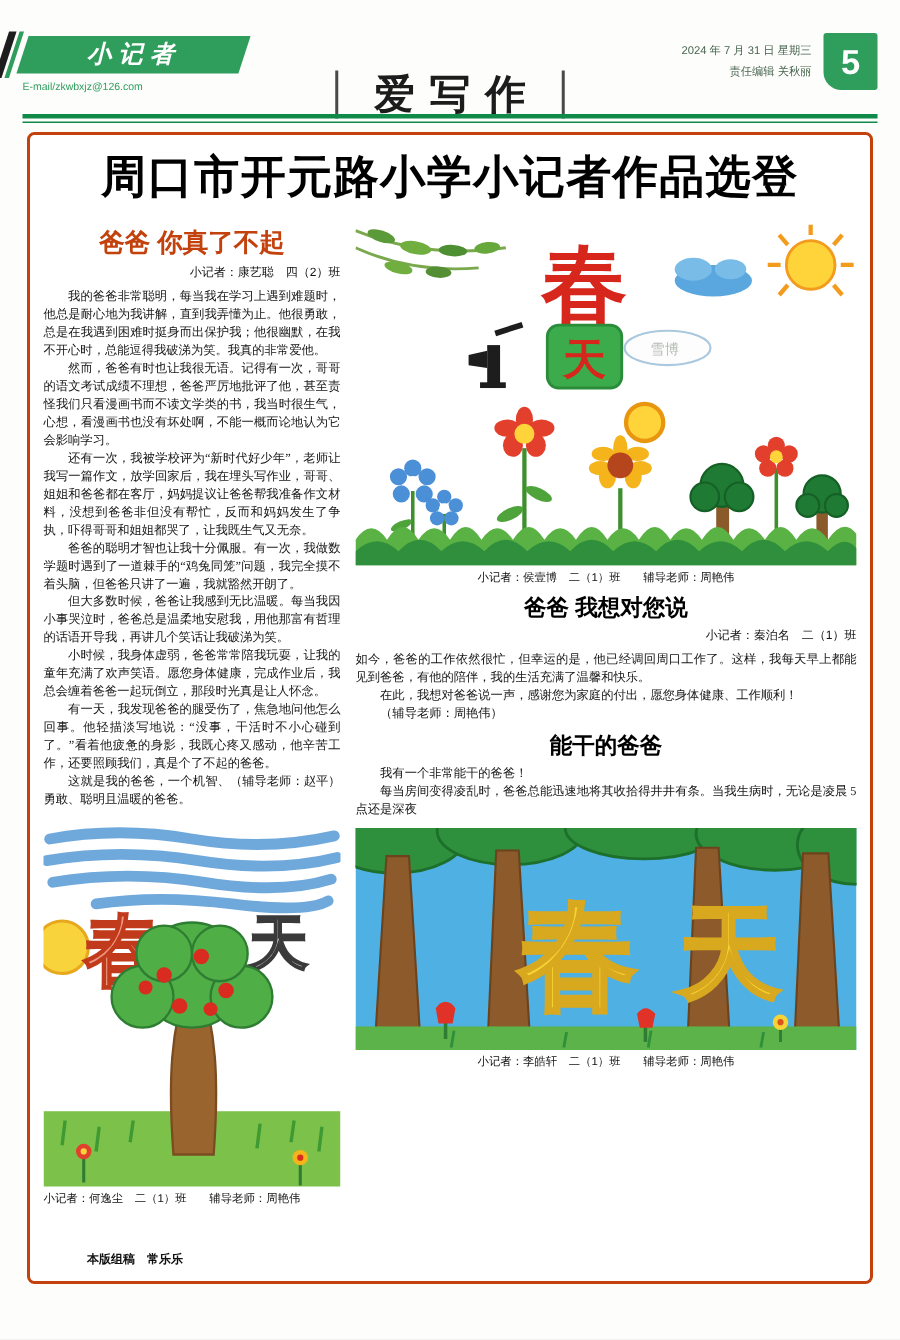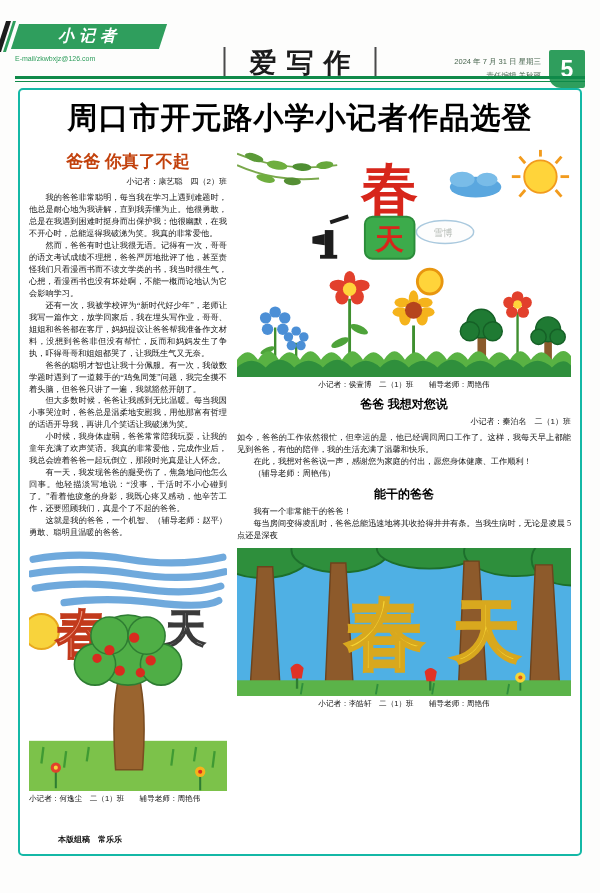--- a/index.html
+++ b/index.html
@@ -16,42 +16,42 @@
   .brand-text{transform:skewX(18deg);color:#fff;font-family:"Liberation Serif",serif;
         font-style:italic;font-weight:bold;font-size:16px;letter-spacing:5px;}
   .brand-email{margin-top:6px;font-size:7px;color:#2f9e5d;}
 
   .section-wrap{position:absolute;left:50%;top:8px;transform:translateX(-50%);
         display:flex;align-items:center;gap:14px;margin-top:17px;}
   .vbar{width:2px;height:32px;background:#4a4a4a;}
   .section-title{margin:0;font-size:27px;font-weight:600;color:#1c1c1c;
         letter-spacing:10px;padding-left:10px;white-space:nowrap;}
 
-  .issue-block{position:absolute;right:0;top:2px;display:flex;align-items:center;gap:8px;margin-top:28px;}
+  .issue-block{position:absolute;right:0;top:2px;display:flex;align-items:center;gap:8px;}
   .issue-meta{text-align:right;font-size:7.5px;line-height:1.9;color:#49664f;}
   .page-number{width:36px;height:38px;background:#2f9e5d;border-radius:2px 2px 2px 12px;
         color:#fff;font-size:23px;font-weight:bold;display:flex;align-items:center;justify-content:center;}
 
   .rules{position:absolute;top:76px;left:15px;right:15px;}
   .rule-thick{height:3px;background:#0f8a49;}
   .rule-thin{height:1px;background:#0f8a49;margin-top:2px;}
 
   
   .content-box{position:absolute;top:88px;left:18px;width:564px;height:768px;
-        box-sizing:border-box;border:2px solid #14b8a6;border-radius:5px;
+        box-sizing:border-box;border:2px solid #c2410c;border-radius:5px;
         background:#fff;padding:6px 9px;}
   .headline{margin:2px 0 9px;text-align:center;font-size:30px;font-weight:900;
         letter-spacing:1px;color:#000;white-space:nowrap;}
 
   .cols{display:flex;gap:10px;}
   .col-left{width:198px;flex:none;}
   .col-right{flex:1;min-width:0;}
 
   .art-title-lg{margin:2px 0 3px;text-align:center;font-size:17px;font-weight:800;color:#c2410c;}
-  .art-title-md{margin:6px 0 3px;text-align:center;font-size:12px;font-weight:800;color:#000;}
+  .art-title-md{margin:6px 0 3px;text-align:center;font-size:15px;font-weight:800;color:#000;}
   .byline{margin:2px 0 5px;text-align:right;font-size:8px;color:#111;}
 
   .body-text p{margin:0;font-size:8.2px;line-height:1.46;text-align:justify;
         text-indent:2em;font-family:"Liberation Serif",serif;color:#151515;}
   .body-text p.no-indent{text-indent:0;}
   .t-right{float:right;text-indent:0;}
   .tutor-line{margin:1px 0 0;text-align:right;font-size:8.2px;
         font-family:"Liberation Serif",serif;color:#151515;}
 
   .two-col{display:flex;gap:13px;}
@@ -104,21 +104,21 @@
 
       <section class="col-left">
         <h3 class="art-title-lg">爸爸 你真了不起</h3>
         <p class="byline">小记者：康艺聪　四（2）班</p>
         <div class="body-text">
           <p>我的爸爸非常聪明，每当我在学习上遇到难题时，他总是耐心地为我讲解，直到我弄懂为止。他很勇敢，总是在我遇到困难时挺身而出保护我；他很幽默，在我不开心时，总能逗得我破涕为笑。我真的非常爱他。</p>
           <p>然而，爸爸有时也让我很无语。记得有一次，哥哥的语文考试成绩不理想，爸爸严厉地批评了他，甚至责怪我们只看漫画书而不读文学类的书，我当时很生气，心想，看漫画书也没有坏处啊，不能一概而论地认为它会影响学习。</p>
           <p>还有一次，我被学校评为“新时代好少年”，老师让我写一篇作文，放学回家后，我在埋头写作业，哥哥、姐姐和爸爸都在客厅，妈妈提议让爸爸帮我准备作文材料，没想到爸爸非但没有帮忙，反而和妈妈发生了争执，吓得哥哥和姐姐都哭了，让我既生气又无奈。</p>
           <p>爸爸的聪明才智也让我十分佩服。有一次，我做数学题时遇到了一道棘手的“鸡兔同笼”问题，我完全摸不着头脑，但爸爸只讲了一遍，我就豁然开朗了。</p>
           <p>但大多数时候，爸爸让我感到无比温暖。每当我因小事哭泣时，爸爸总是温柔地安慰我，用他那富有哲理的话语开导我，再讲几个笑话让我破涕为笑。</p>
-          <p>小时候，我身体虚弱，爸爸常常陪我玩耍，让我的童年充满了欢声笑语。我真的非常爱他，完成作业后，我总会缠着爸爸一起玩倒立，那段时光真是让人怀念。</p>
+          <p>小时候，我身体虚弱，爸爸常常陪我玩耍，让我的童年充满了欢声笑语。愿您身体健康，完成作业后，我总会缠着爸爸一起玩倒立，那段时光真是让人怀念。</p>
           <p>有一天，我发现爸爸的腿受伤了，焦急地问他怎么回事。他轻描淡写地说：“没事，干活时不小心碰到了。”看着他疲惫的身影，我既心疼又感动，他辛苦工作，还要照顾我们，真是个了不起的爸爸。</p>
           <p><span class="t-right">（辅导老师：赵平）</span><span>这就是我的爸爸，一个机智、勇敢、聪明且温暖的爸爸。</span></p>
         </div>
 
         <svg class="drawing mt10" viewBox="0 0 192 235">
           <rect width="192" height="235" fill="#ffffff"></rect>
           <g stroke="#4c94d4" stroke-width="7" fill="none" opacity="0.8" stroke-linecap="round">
             <path d="M4,10 Q48,2 96,10 T188,8"></path>
             <path d="M2,24 Q50,16 100,24 T190,22"></path>
             <path d="M6,38 Q54,30 104,38 T186,36"></path>

